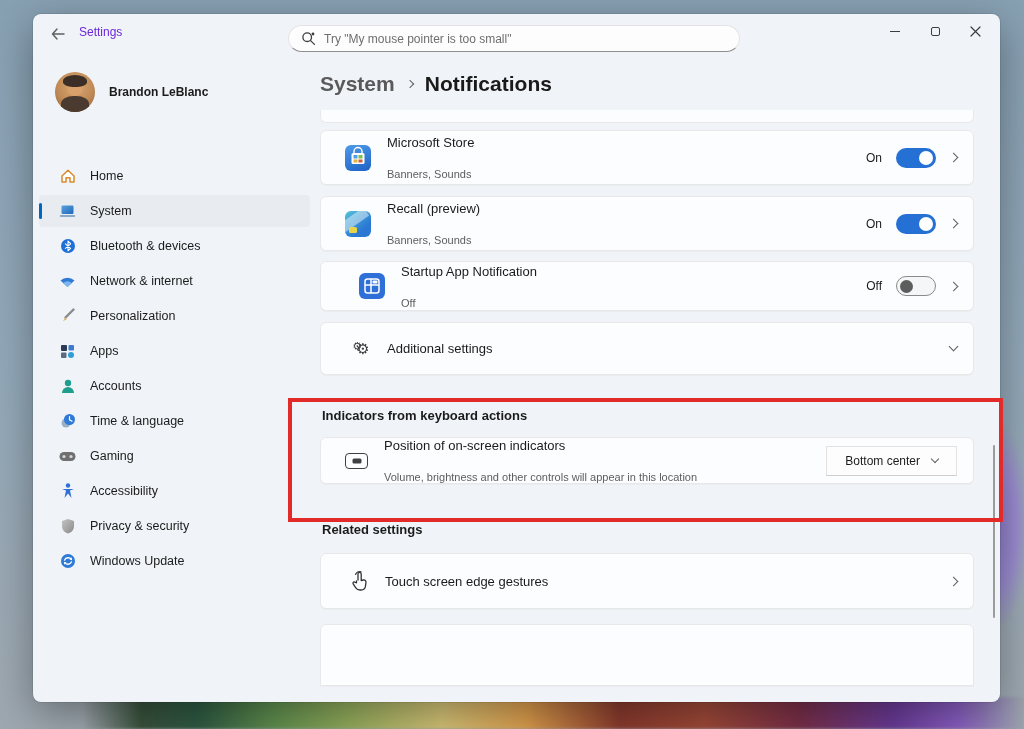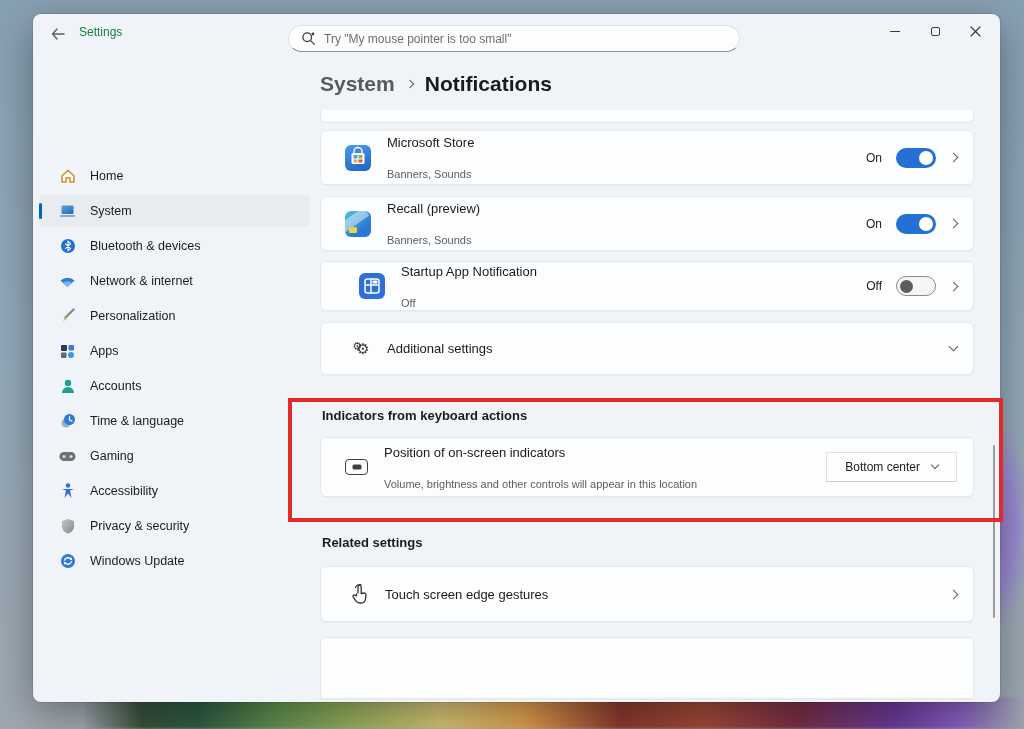--- a/index.html
+++ b/index.html
@@ -18,21 +18,21 @@
 
   
   .window { position:absolute; left:33px; top:14px; width:967px; height:688px;
     background:#f0f4f8; border-radius:8px; overflow:hidden;
     box-shadow:0 12px 40px rgba(0,0,0,.35), 0 0 0 1px rgba(0,0,0,.08); }
 
   
   .titlebar { position:absolute; left:0; top:0; right:0; height:44px; }
   .back-btn { position:absolute; left:10px; top:7px; width:30px; height:26px; display:flex;
     align-items:center; justify-content:center; border-radius:4px; cursor:pointer; }
-  .app-title { position:absolute; left:46px; top:11px; font-size:12px; color:#15803d; }
+  .app-title { position:absolute; left:46px; top:11px; font-size:12px; color:#6d28d9; }
   .searchbox { position:absolute; left:255px; top:11px; width:452px; height:27px; background:#fdfdfd;
     border:1px solid #e3e3e3; border-bottom:1px solid #8f8f8f; border-radius:14px;
     display:flex; align-items:center; padding:0 12px; gap:8px; }
   .searchbox input { border:none; outline:none; background:transparent; flex:1;
     font-size:12px; color:#1b1b1b; font-family:inherit; }
   .searchbox input::placeholder { color:#6e6e6e; }
   .win-controls { position:absolute; right:5px; top:0; display:flex; }
   .wc-btn { width:40px; height:34px; display:flex; align-items:center; justify-content:center; cursor:pointer; }
   .min-glyph { width:10px; height:1px; background:#3d3d3d; }
   .max-glyph { width:9px; height:9px; border:1px solid #3d3d3d; border-radius:2px; }
@@ -148,20 +148,28 @@
         </div>
       <div class="wc-btn">
         <svg width="11" height="11" viewBox="0 0 11 11">
           <path d="M1 1 L10 10 M10 1 L1 10" stroke="#3d3d3d" stroke-width="1.2" stroke-linecap="round"></path>
         </svg>
       </div>
     </div>
   </div>
 
   <div class="sidebar">
+    <div class="account">
+      <div class="avatar">
+        <div class="body"></div>
+          <div class="face"></div>
+          <div class="hair"></div>
+      </div>
+      <div class="user-name">Brandon LeBlanc</div>
+    </div>
 
     <div class="nav">
       <div class="nav-item">
         <span class="ico">
           <svg width="16" height="16" viewBox="0 0 16 16">
               <path d="M2 8 L8 2.2 L14 8 V14 H10 V9.8 H6 V14 H2 Z" fill="#fff" stroke="#d98a2b" stroke-width="1.5" stroke-linejoin="round"></path>
             </svg>
         </span>
         <span class="lbl">Home</span>
       </div>
@@ -359,21 +367,21 @@
       <div class="txt">
           <span class="t1">Additional settings</span>
         </div>
       <div class="right-cluster">
           <span class="chev d"></span>
         </div>
     </div>
 
     <div class="sec-head" style="margin-top:33px;">Indicators from keyboard actions</div>
 
-    <div class="card" style="height:60px; margin-top:14px;">
+    <div class="card" style="height:47px; margin-top:14px;">
       <div class="osd-ico"></div>
       <div class="txt">
         <span class="t1">Position of on-screen indicators</span>
         <span class="t2">Volume, brightness and other controls will appear in this location</span>
       </div>
       <div class="right-cluster">
         <div class="dropdown">
           <span class="dv">Bottom center</span>
           <span class="chev d" style="width:6px;height:6px;"></span>
         </div>

